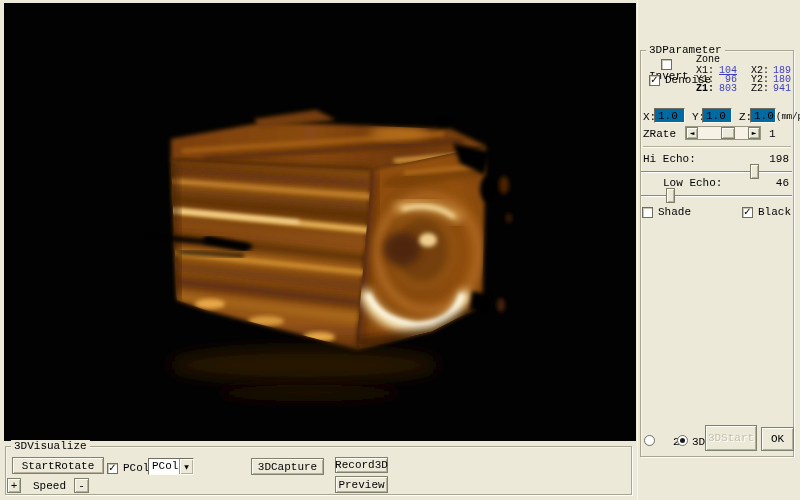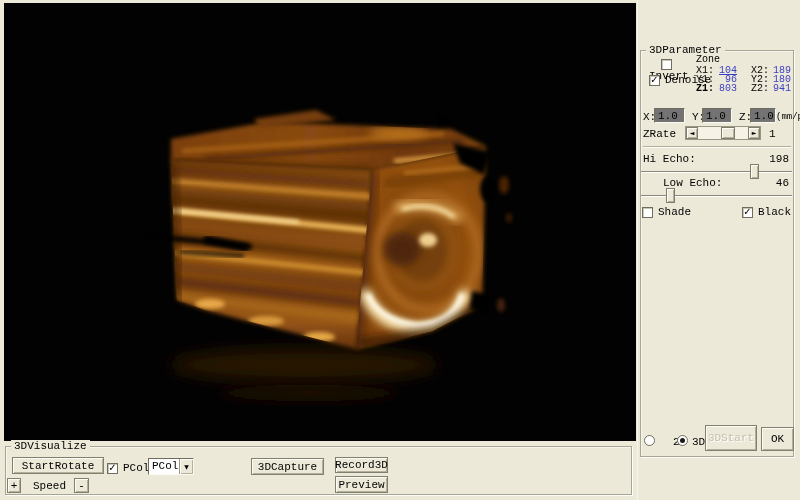--- a/index.html
+++ b/index.html
@@ -39,21 +39,21 @@
   .cb-box { width:11px; height:11px; background:#fff; border:1px solid #6f6d60;
             box-shadow:inset 1px 1px 0 #c9c6b6; margin-right:5px;
             display:flex; align-items:center; justify-content:center; }
   .cb-mark { font-family:"DejaVu Sans",sans-serif; font-size:10px; font-weight:bold; line-height:9px; margin-top:-1px; }
 
   
   .radio { position:absolute; width:11px; height:11px; border-radius:50%; background:#fff; border:1px solid #6f6d60; }
   .radio.sel::after { content:""; position:absolute; left:2px; top:2px; width:5px; height:5px; border-radius:50%; background:#1a1a1a; }
 
   
-  .inp { position:absolute; background:#737373; border:1px solid; border-color:#6f6d60 #fbfaf3 #fbfaf3 #6f6d60;
+  .inp { position:absolute; background:#0369a1; border:1px solid; border-color:#6f6d60 #fbfaf3 #fbfaf3 #6f6d60;
          font:inherit; height:15px; padding:0 1px 0 3px; }
 
   
   .slider { position:absolute; height:16px; }
   .slider .groove { position:absolute; left:0; right:0; top:7px; height:2px; background:#8c8878; border-bottom:1px solid #fff; }
   .slider .thumb { position:absolute; top:0; width:9px; height:15px; background:#ece9d8; border:1px solid #7f7c6a;
                    box-shadow:inset 1px 1px 0 #fffef7, inset -1px -1px 0 #b4b09c; }
 
   
   .sb { position:absolute; height:14px; display:flex; border:1px solid #9a9684; background:#f6f3e6; }

